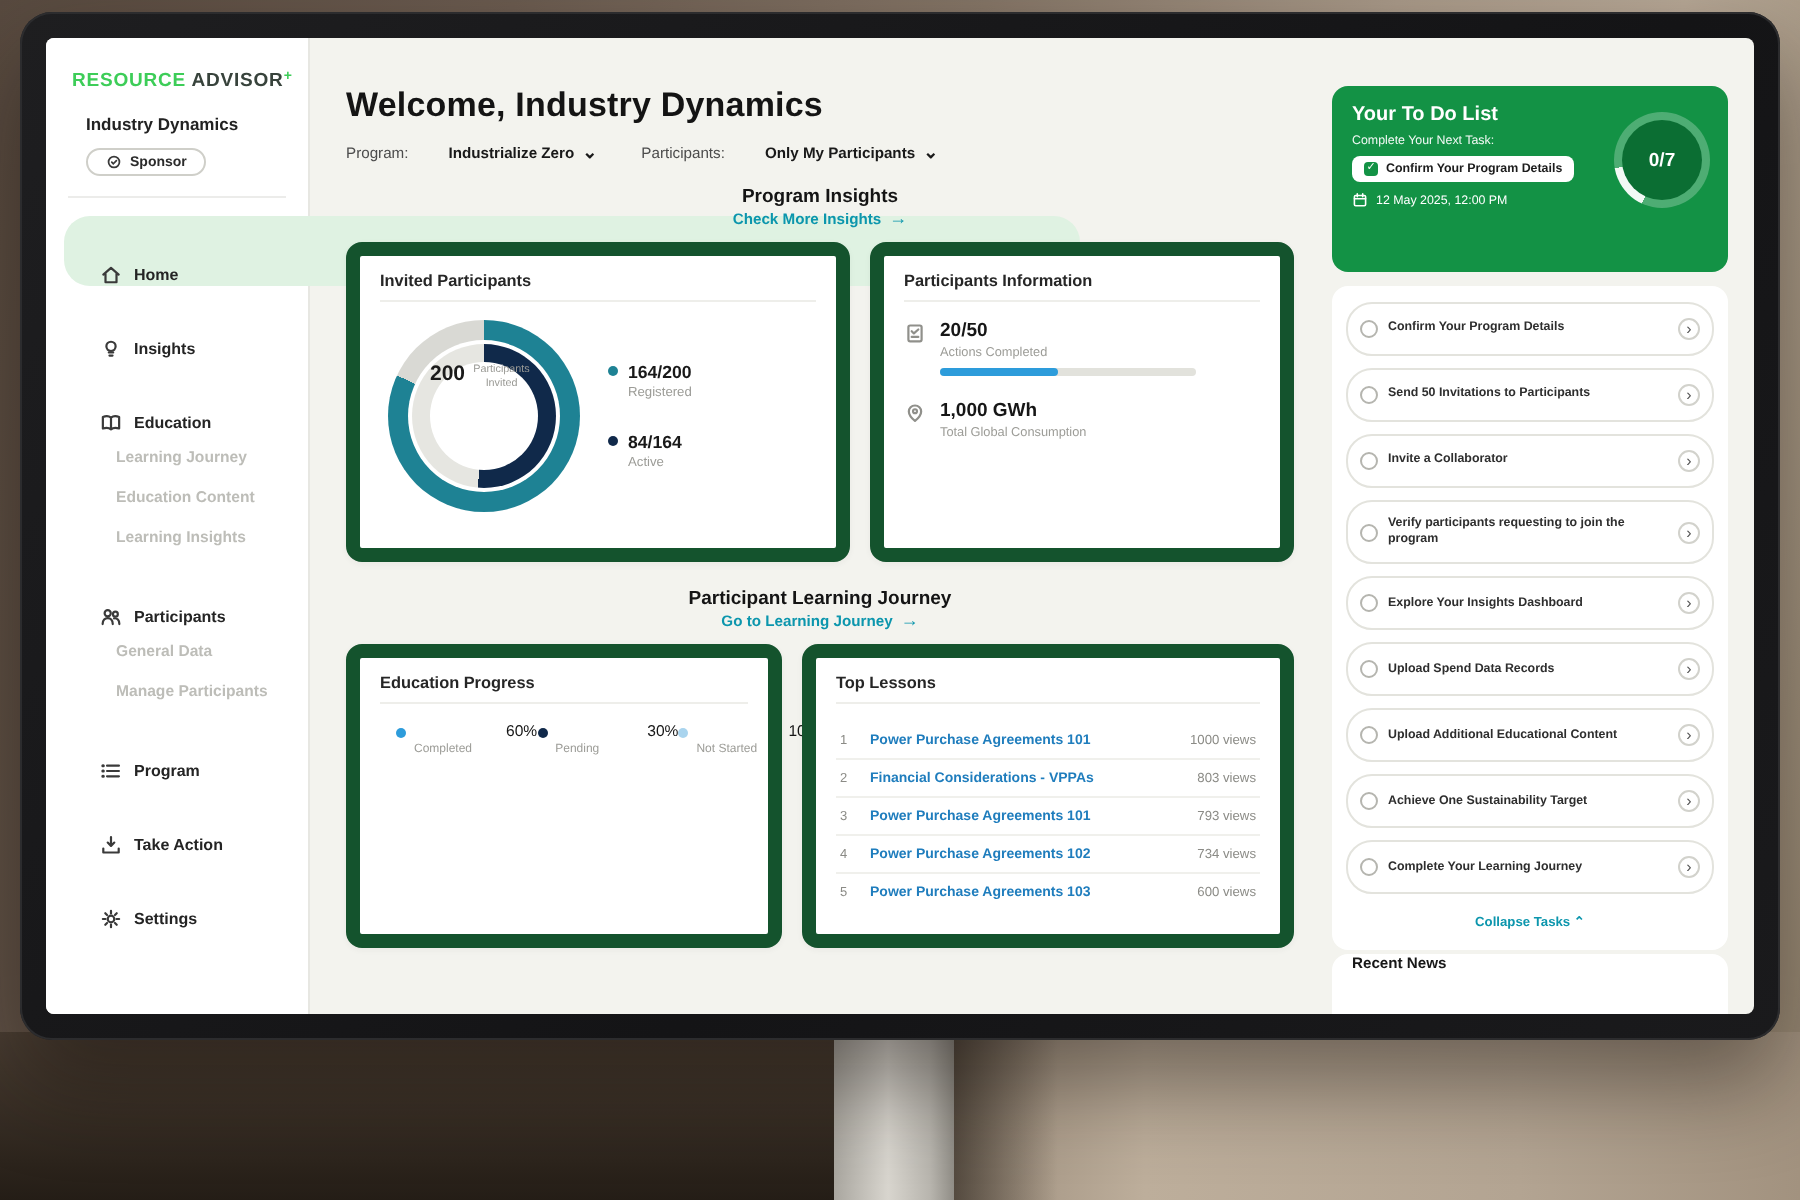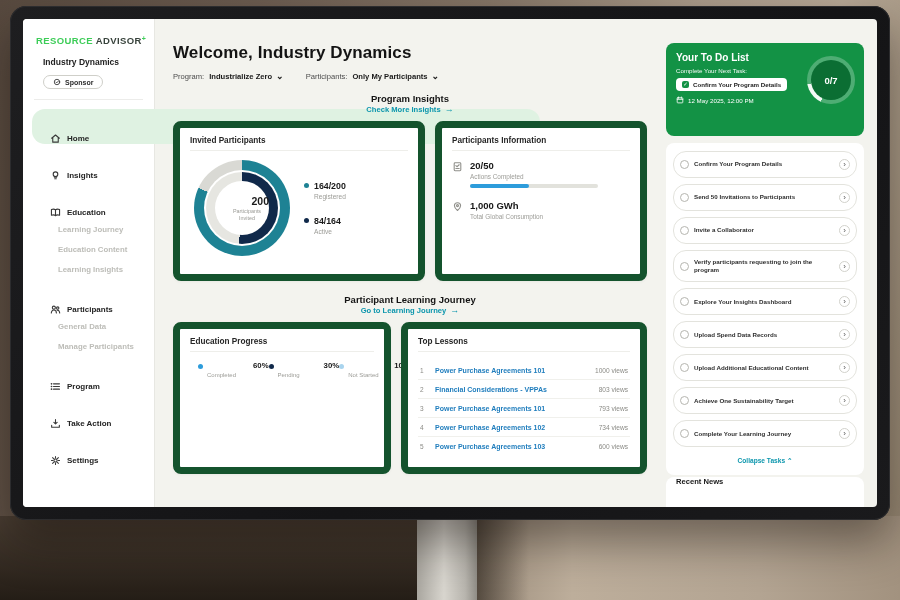--- a/index.html
+++ b/index.html
@@ -35,21 +35,21 @@
   .nav-item.sub { padding:4.5px 8px 4.5px 26px; }
   .nav-item.sub .nav-label { font-size:7.8px; color:#bdbdb8; font-weight:600; }
   .nav-item.active { background:#dff2e2; }
   .nav-ico { width:11px; height:11px; display:flex; color:#3a3a3a; flex:none; }
   .nav-ico svg, .sp-ico svg, .stat-ico svg, .tg-cal svg { width:100%; height:100%; }
 
   
   .main { width:508px; flex:none; padding:24px 16px 0 18px; }
   .welcome { font-size:17px; font-weight:800; color:#141414; margin-bottom:9px; letter-spacing:.1px; }
   .filters { display:flex; align-items:center; gap:22px; margin-bottom:12px; }
-  .f-group { display:flex; align-items:center; gap:5px; }
+  .f-group { display:flex; align-items:center; gap:20px; }
   .f-label { font-size:7.6px; color:#4c4c4c; }
   .f-value { font-size:7.6px; font-weight:bold; color:#191919; display:flex; align-items:center; gap:4px; cursor:pointer; }
   .f-chev { font-size:9px; line-height:5px; color:#191919; }
   .sec-row { display:flex; align-items:center; justify-content:space-between; margin-bottom:7px;flex-direction:column; }
   .sec-row.second { margin-top:13px; }
   .sec-title { font-size:9.5px; font-weight:800; color:#141414; }
   .sec-link { font-size:7.6px; font-weight:bold; color:#0c96ad; display:flex; gap:4px; align-items:center; cursor:pointer; text-decoration:none; }
   .sec-arrow { font-size:9px; }
   .cards { display:flex; gap:10px; }
   .card { background:#fff; border:7px solid #14532d; border-radius:8px; padding:8px 10px; box-shadow:0 1px 3px rgba(60,60,60,.05); }
@@ -60,21 +60,21 @@
   .card-lessons { width:246px; height:152px; }
 
   
   .inv-body { display:flex; align-items:center; gap:14px; padding-left:4px; }
   .donut { position:relative; width:96px; height:96px; border-radius:50%; flex:none;
     background:conic-gradient(#1e8294 0 295deg, #d9d9d4 295deg 360deg); }
   .d-gap { position:absolute; inset:10px; border-radius:50%; background:#fff; }
   .d-inner { position:absolute; inset:2px; border-radius:50%;
     background:conic-gradient(#10294a 0 185deg, #e6e6e1 185deg 360deg); }
   .d-hole { position:absolute; inset:11px; border-radius:50%; background:#fff;
-    display:flex; flex-direction:column; align-items:flex-end; justify-content:center; text-align:center; }
+    display:flex; flex-direction:row; align-items:flex-start; justify-content:center; text-align:center; }
   .d-val { font-size:10.5px; font-weight:800; color:#1a1a1a; }
   .d-lab { font-size:5.4px; color:#9a9a95; line-height:1.25; width:44px; margin-top:1px; }
   .inv-legend { display:flex; flex-direction:column; gap:16px; }
   .leg-item { display:flex; gap:5px; align-items:flex-start; }
   .dot { width:5px; height:5px; border-radius:50%; margin-top:2px; flex:none; }
   .dot.teal { background:#1e8294; } .dot.navy { background:#10294a; }
   .dot.blue { background:#2d9cdb; } .dot.light { background:#a9d4ee; }
   .leg-val { font-size:8.8px; font-weight:800; color:#191919; }
   .leg-lab { font-size:6.6px; color:#9c9c97; margin-top:2px; }
 
@@ -89,21 +89,21 @@
   
   .gauge { position:relative; width:120px; height:60px; margin:4px auto 8px; overflow:hidden; }
   .gauge-arc { position:absolute; left:0; top:0; width:120px; height:120px; border-radius:50%;
     background:conic-gradient(from 270deg, #a9d4ee 0deg 18deg, #2d9cdb 18deg 126deg, #10294a 126deg 180deg, #f2f2ed 180deg 360deg); }
   .gauge-hole { position:absolute; left:18px; top:18px; width:84px; height:84px; border-radius:50%; background:#fff; }
   .gauge-center { position:absolute; left:0; right:0; bottom:0; text-align:center; }
   .g-val { font-size:11.5px; font-weight:800; color:#151515; line-height:1; }
   .g-lab { font-size:6px; color:#9c9c97; margin-top:2px; }
   .edu-legend { display:flex; justify-content:space-between; padding:0 8px; }
   .el-top { display:flex; align-items:center; gap:4px; }
-  .el-val { font-size:7.8px; font-weight:700; color:#171717;padding-left:46px; }
+  .el-val { font-size:7.8px; font-weight:400; color:#171717;padding-left:46px; }
   .el-lab { font-size:6px; color:#9c9c97; margin-top:2px; padding-left:9px; }
 
   
   .lesson { display:flex; align-items:center; gap:7px; padding:5.5px 2px; border-bottom:1px solid #f0f0ec; }
   .lesson:last-child { border-bottom:none; }
   .l-rank { font-size:6.5px; color:#8b8b86; width:8px; flex:none; }
   .l-name { flex:1; font-size:7px; font-weight:bold; color:#1f7dbd; cursor:pointer; text-decoration:none; }
   .l-views { font-size:6.6px; color:#8b8b86; }
 
   

